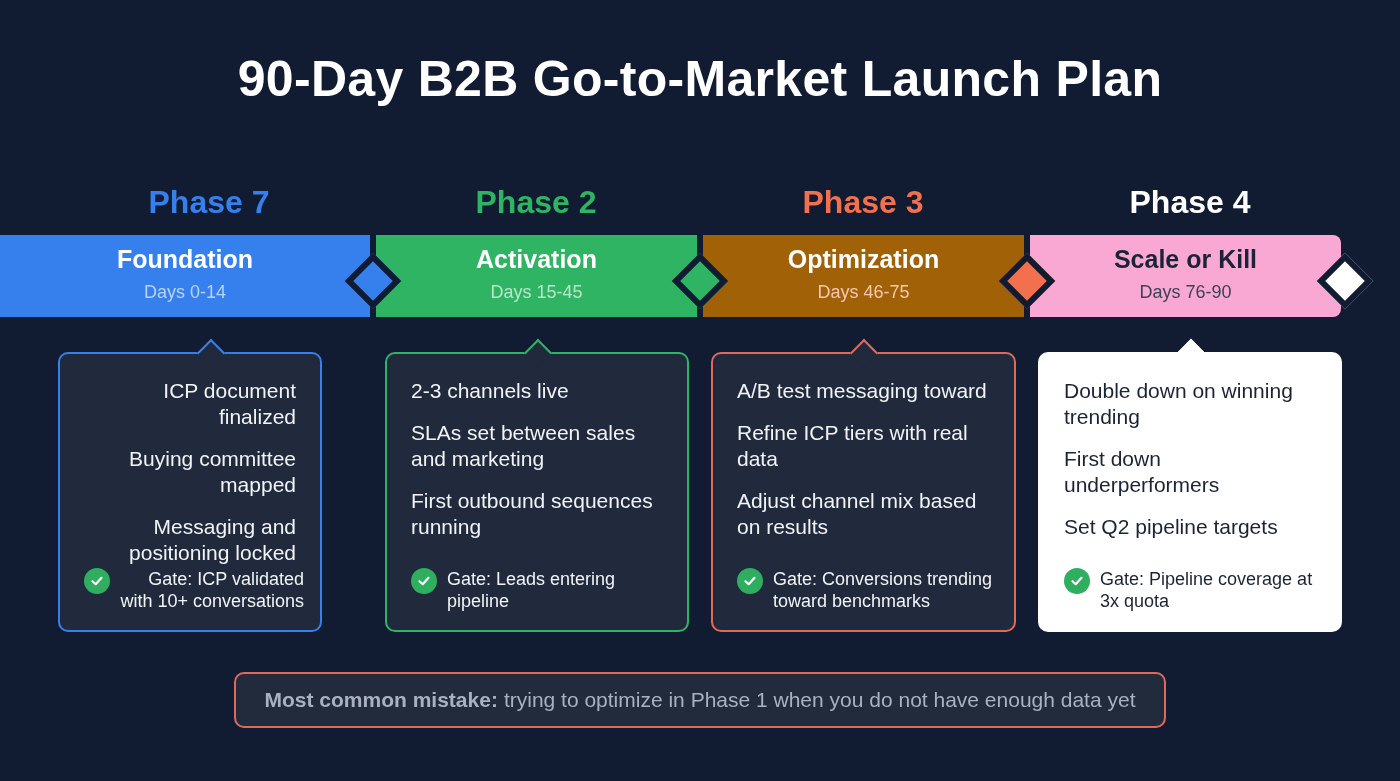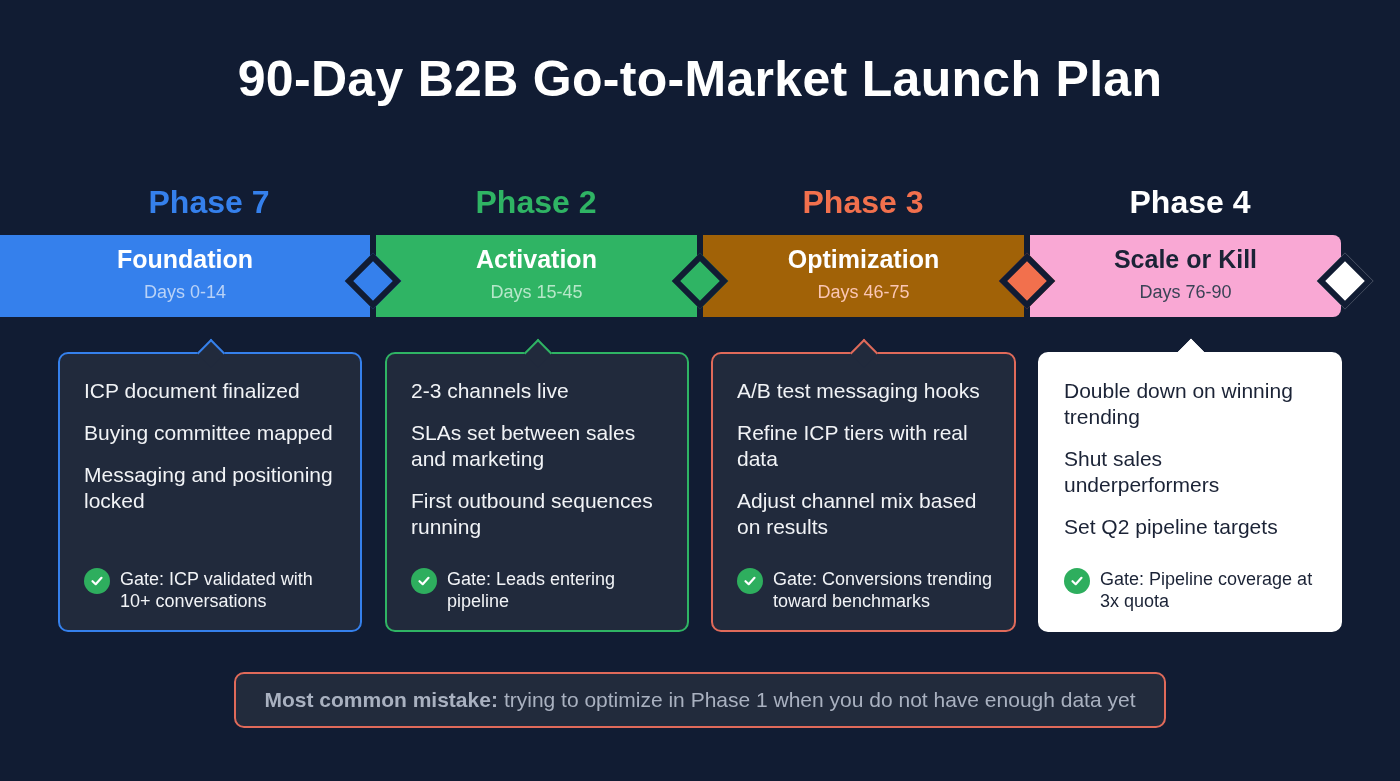--- a/index.html
+++ b/index.html
@@ -95,21 +95,21 @@
 </div>
 
 <div class="divider" style="left:370px;"></div>
 <div class="divider" style="left:697px;"></div>
 <div class="divider" style="left:1024px;"></div>
 <div class="diamond" style="left:353px;background:#3580ec;"></div>
 <div class="diamond" style="left:680px;background:#2fb464;"></div>
 <div class="diamond" style="left:1007px;background:#f2704d;"></div>
 <div class="diamond" style="left:1325px;background:#ffffff;"></div>
 
-<div class="card dark-card" style="left:58px;width:304px;border-color:#3580ec;">
+<div class="card dark-card" style="left:58px;width:264px;border-color:#3580ec;text-align:right;">
   <div class="pointer" style="left:141px;background:#212a3c;border-color:#3580ec;"></div>
   <div class="item">ICP document finalized</div>
   <div class="item">Buying committee mapped</div>
   <div class="item">Messaging and positioning locked</div>
   <div class="gate">
     <span class="check">
       <svg width="14" height="14" viewBox="0 0 14 14">
           <path d="M2.5 7.2 L5.7 10.2 L11.5 3.8" fill="none" stroke="#ffffff" stroke-width="2.2" stroke-linecap="round" stroke-linejoin="round"></path>
         </svg>
     </span>
@@ -127,37 +127,37 @@
       <svg width="14" height="14" viewBox="0 0 14 14">
           <path d="M2.5 7.2 L5.7 10.2 L11.5 3.8" fill="none" stroke="#ffffff" stroke-width="2.2" stroke-linecap="round" stroke-linejoin="round"></path>
         </svg>
     </span>
     <span class="gate-text">Gate: Leads entering pipeline</span>
   </div>
 </div>
 
 <div class="card dark-card" style="left:711px;width:305px;border-color:#e06a5a;">
   <div class="pointer" style="left:141px;background:#212a3c;border-color:#e06a5a;"></div>
-  <div class="item">A/B test messaging hooks</div>
+  <div class="item">A/B test messaging toward</div>
   <div class="item">Refine ICP tiers with real data</div>
   <div class="item">Adjust channel mix based on results</div>
   <div class="gate">
     <span class="check">
       <svg width="14" height="14" viewBox="0 0 14 14">
           <path d="M2.5 7.2 L5.7 10.2 L11.5 3.8" fill="none" stroke="#ffffff" stroke-width="2.2" stroke-linecap="round" stroke-linejoin="round"></path>
         </svg>
     </span>
     <span class="gate-text">Gate: Conversions trending toward benchmarks</span>
   </div>
 </div>
 
 <div class="card light-card" style="left:1038px;width:304px;">
   <div class="pointer" style="left:141px;background:#ffffff;border-color:#ffffff;"></div>
   <div class="item">Double down on winning trending</div>
-  <div class="item">Shut sales underperformers</div>
+  <div class="item">First down underperformers</div>
   <div class="item">Set Q2 pipeline targets</div>
   <div class="gate">
     <span class="check">
       <svg width="14" height="14" viewBox="0 0 14 14">
           <path d="M2.5 7.2 L5.7 10.2 L11.5 3.8" fill="none" stroke="#ffffff" stroke-width="2.2" stroke-linecap="round" stroke-linejoin="round"></path>
         </svg>
     </span>
     <span class="gate-text">Gate: Pipeline coverage at 3x quota</span>
   </div>
 </div>

